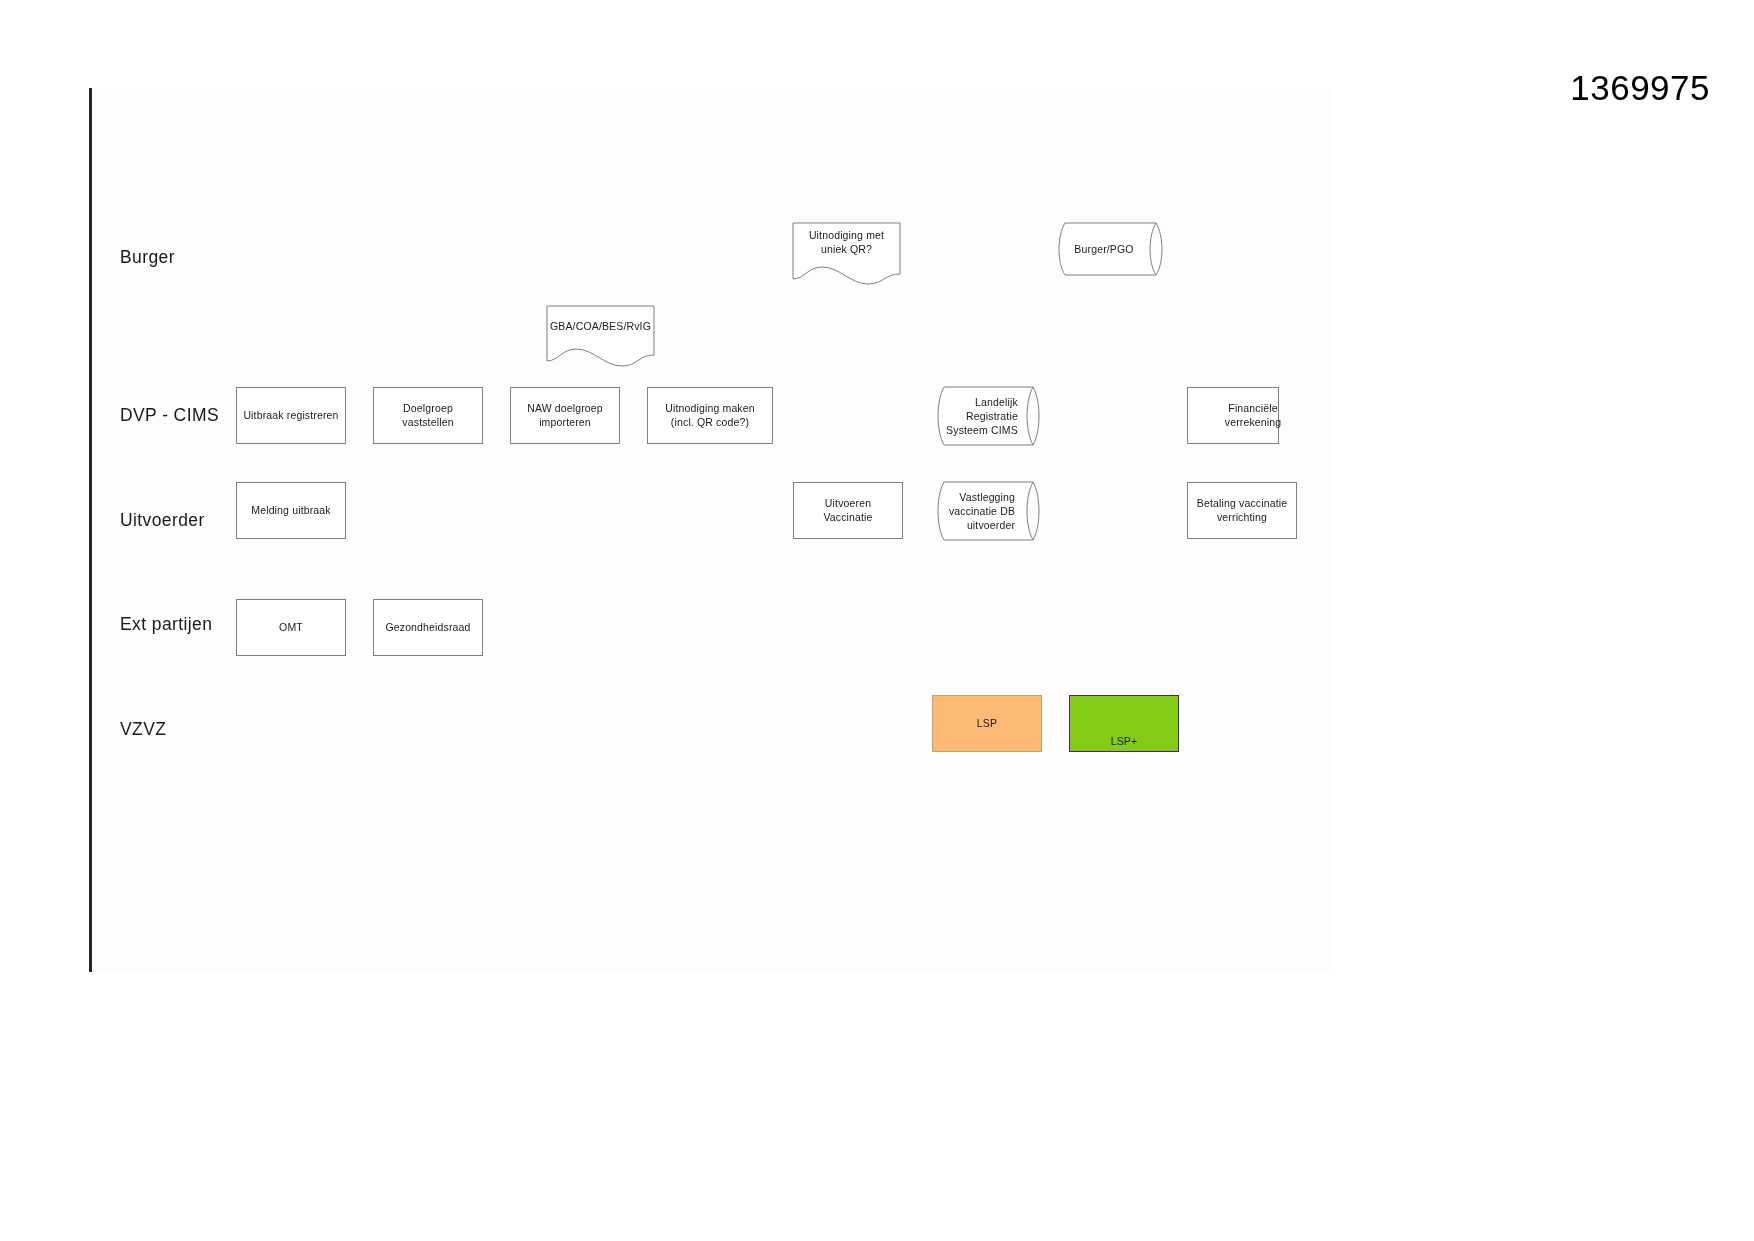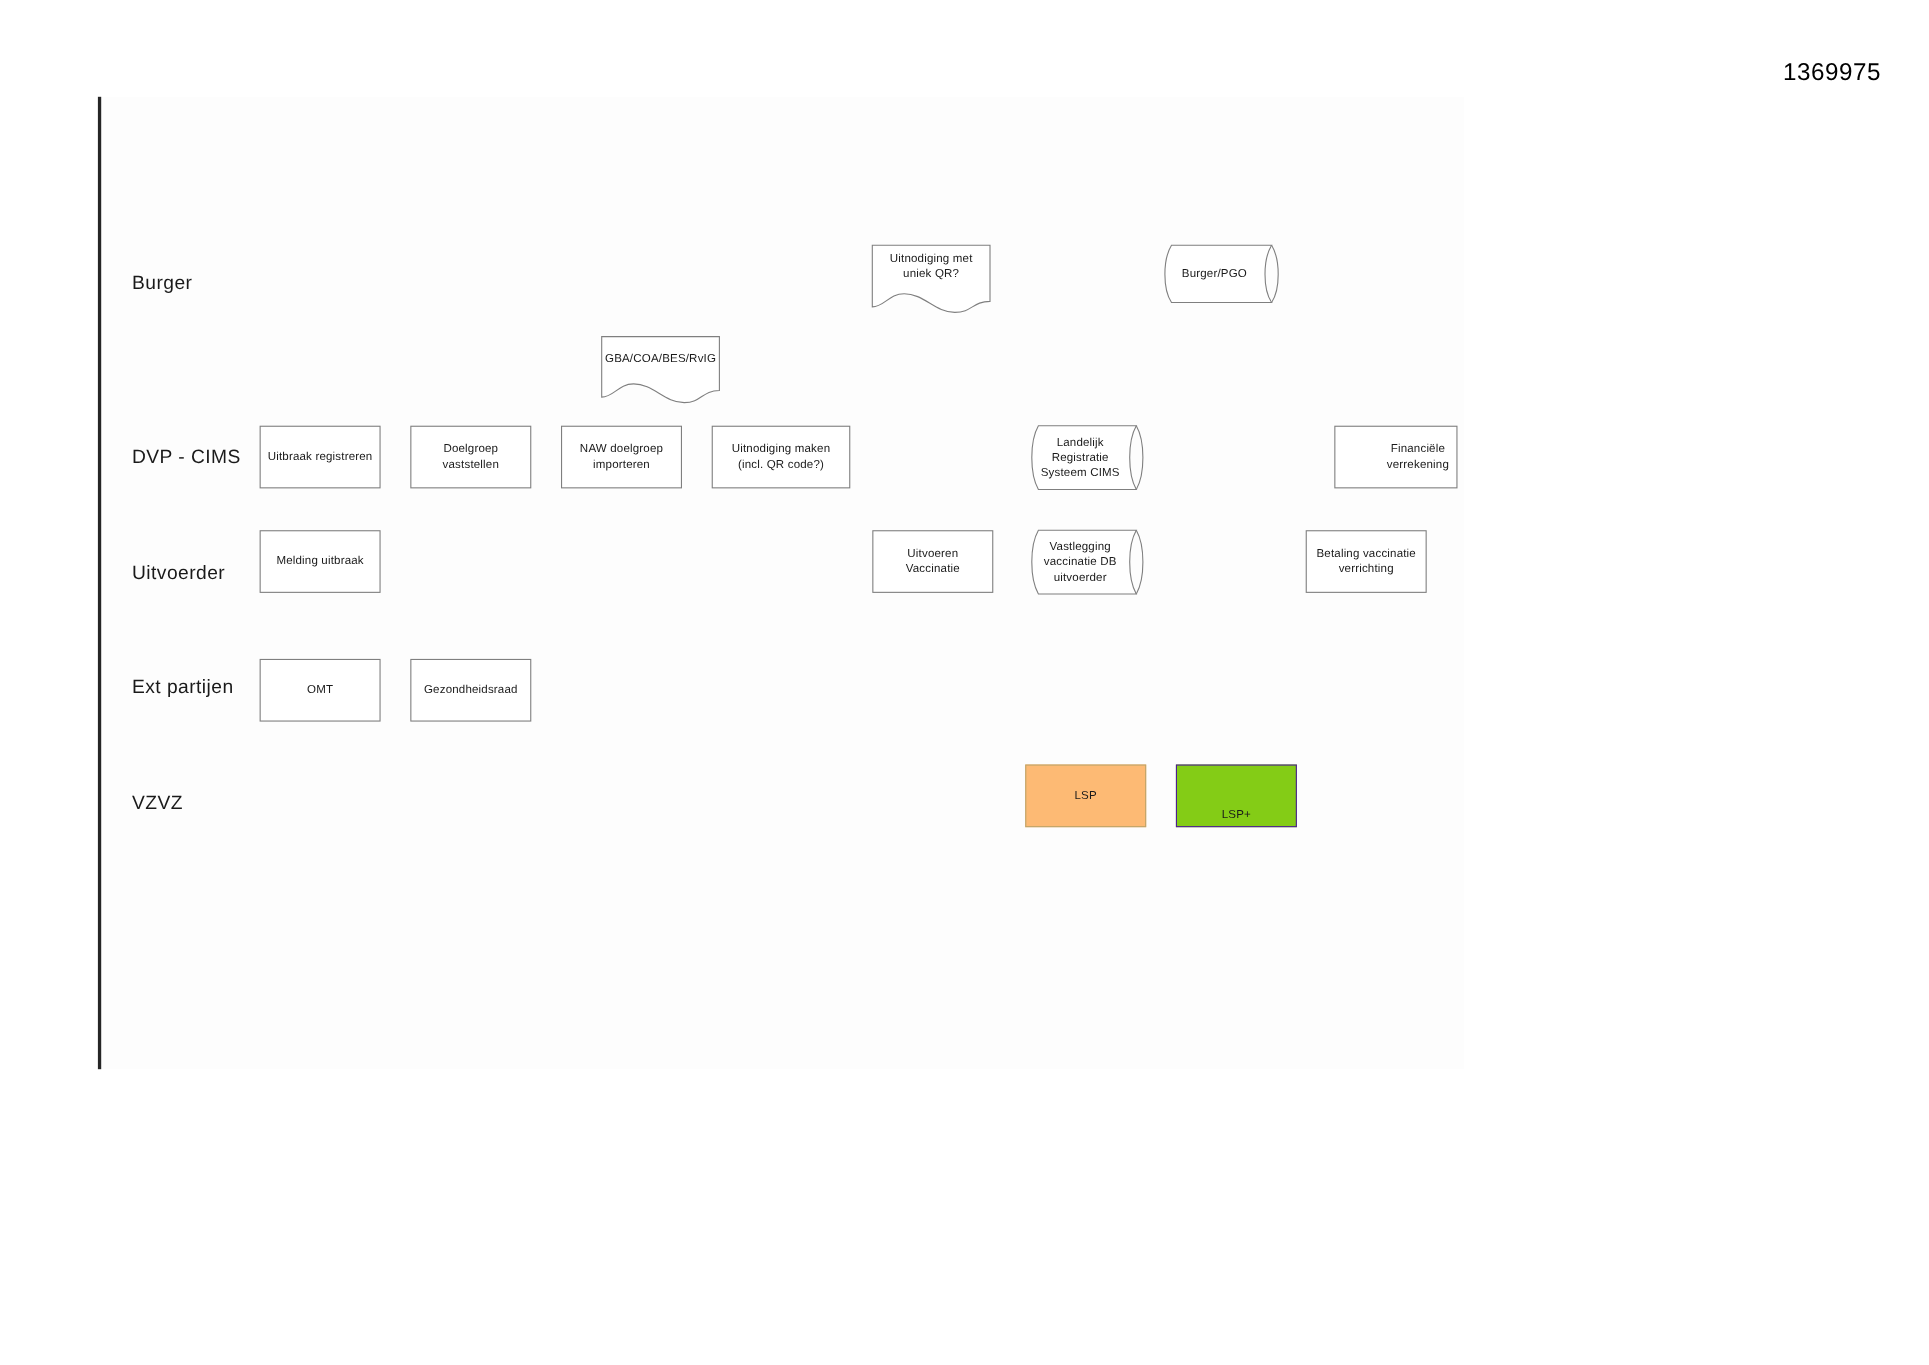--- a/index.html
+++ b/index.html
@@ -12,22 +12,22 @@
     height: 1241px;
     position: relative;
     font-family: "Liberation Sans", sans-serif;
     overflow: hidden;
   }
 
   
   #page-number {
     position: absolute;
     right: 44px;
-    top: 53px;
-    font-size: 22px;
+    top: 68px;
+    font-size: 35px;
     font-weight: 400;
     color: #000000;
     letter-spacing: 0.5px;
   }
 
   
   #canvas {
     position: absolute;
     left: 89px;
     top: 88px;
@@ -96,21 +96,21 @@
   
   .cyl-wrap { position: absolute; }
   .cyl-wrap svg { position: absolute; left: 0; top: 0; overflow: visible; }
   .cyl-wrap .cyl-label {
     position: absolute;
     left: 8px; right: 24px;
     top: 0; bottom: 0;
     display: flex;
     align-items: center;
     justify-content: center;
-    text-align: center;
+    text-align: right;
     font-size: 10.5px;
     color: #1a1a1a;
     line-height: 1.34;
     white-space: pre-line;
     letter-spacing: 0.15px;
   }
 </style>
 </head>
 <body>
 
@@ -170,21 +170,21 @@
 <div class="cyl-wrap" style="left:932px; top:386px; width:116px; height:60px;">
   <svg width="116" height="60" viewBox="0 0 116 60">
     <path d="M12 1 H101 C93 15 93 45 101 59 H12 C4 45 4 15 12 1 Z" fill="#ffffff" stroke="#7f7f7f" stroke-width="1"></path>
     <path d="M101 1 C109 15 109 45 101 59" fill="none" stroke="#7f7f7f" stroke-width="1"></path>
   </svg>
   <div class="cyl-label">Landelijk
 Registratie
 Systeem CIMS</div>
 </div>
 
-<div class="node rect" style="left:1213px; top:387px; width:112px; height:57px;padding-left:44px;">
+<div class="node rect" style="left:1187px; top:387px; width:92px; height:57px;padding-left:44px;">
   <span class="txt">Financiële
 verrekening</span>
 </div>
 
 <div class="node rect" style="left:236px; top:482px; width:110px; height:57px;">
   <span class="txt">Melding uitbraak</span>
 </div>
 
 <div class="node rect" style="left:793px; top:482px; width:110px; height:57px;">
   <span class="txt">Uitvoeren

